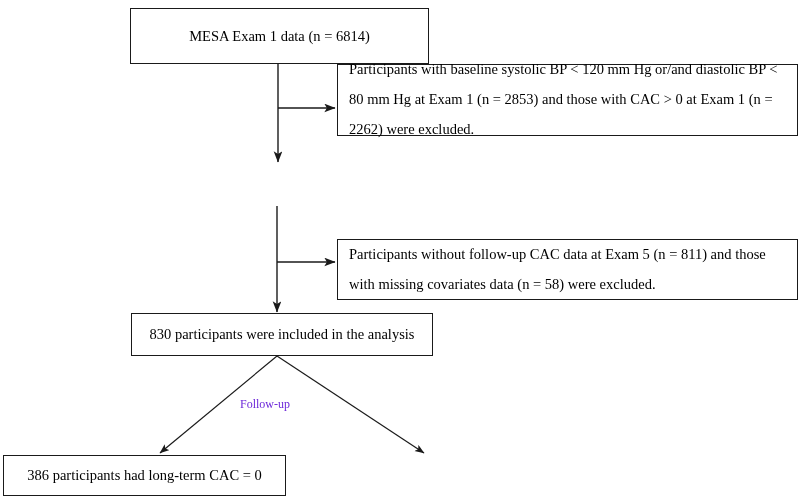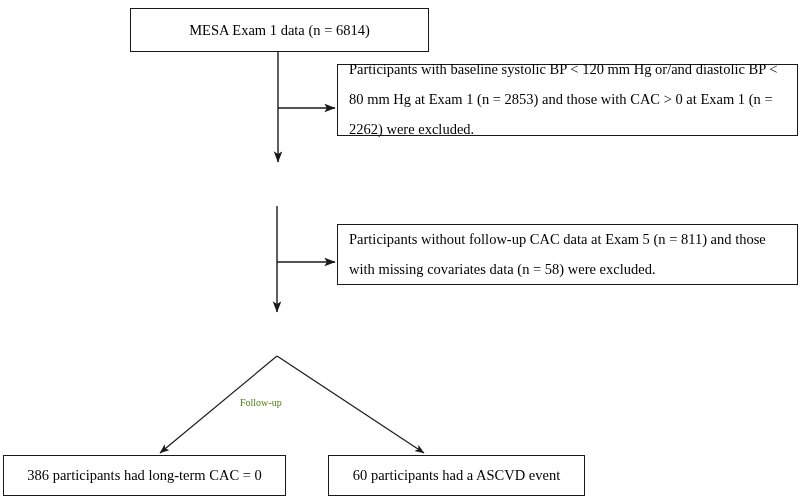--- a/index.html
+++ b/index.html
@@ -49,33 +49,33 @@
   }
   .node.leftal {
     text-align: left;
     padding: 4px 10px 4px 11px;
     align-items: center;
   }
   .node.leftal .node-text {
     line-height: 2.05;
   }
   
-  #node-source      { left: 130px; top: 8px;   width: 299px; height: 44px; }
+  #node-source      { left: 130px; top: 8px;   width: 299px; height: 56px; }
   #node-exclusion-1 { left: 337px; top: 64px;  width: 461px; height: 72px; }
   #node-remaining   { left: 131px; top: 163px; width: 300px; height: 43px; }
-  #node-exclusion-2 { left: 337px; top: 224px; width: 461px; height: 61px; }
+  #node-exclusion-2 { left: 337px; top: 239px; width: 461px; height: 61px; }
   #node-included    { left: 131px; top: 313px; width: 302px; height: 43px; }
   #node-outcome-cac { left: 3px;   top: 455px; width: 283px; height: 41px; }
   #node-outcome-ascvd { left: 328px; top: 455px; width: 257px; height: 41px; }
 
   .edge-label {
     position: absolute;
-    font-size: 10px;
+    font-size: 12px;
     line-height: 1.2;
-    color: #4d7c0f;
+    color: #6d28d9;
     white-space: nowrap;
   }
   #label-followup { left: 240px; top: 397px; }
 </style>
 </head>
 <body>
 
 <div id="flowchart">
 
   <svg id="connector-layer" viewBox="0 0 800 504" width="800" height="504">
@@ -103,24 +103,24 @@
 
   <div class="node leftal" id="node-exclusion-1">
     <span class="node-text">Participants with baseline systolic BP &lt; 120 mm Hg or/and diastolic BP &lt; 80 mm Hg at Exam 1 (n = 2853)  and those with CAC &gt; 0 at Exam 1 (n = 2262) were excluded.</span>
   </div>
 
 
   <div class="node leftal" id="node-exclusion-2">
     <span class="node-text">Participants without follow-up CAC data at Exam 5 (n = 811)  and those with missing covariates data (n = 58) were excluded.</span>
   </div>
 
+  <div class="node centered" id="node-included">
+    <span class="node-text">830 participants were included in the analysis</span>
+  </div>
 
   <div class="node centered" id="node-outcome-cac">
     <span class="node-text">386 participants had long-term CAC = 0</span>
   </div>
 
-  <div class="node centered" id="node-outcome-ascvd">
-    <span class="node-text">60 participants had a ASCVD event</span>
-  </div>
 
   <div class="edge-label" id="label-followup">Follow-up</div>
 
 </div>
 
 </body></html>

